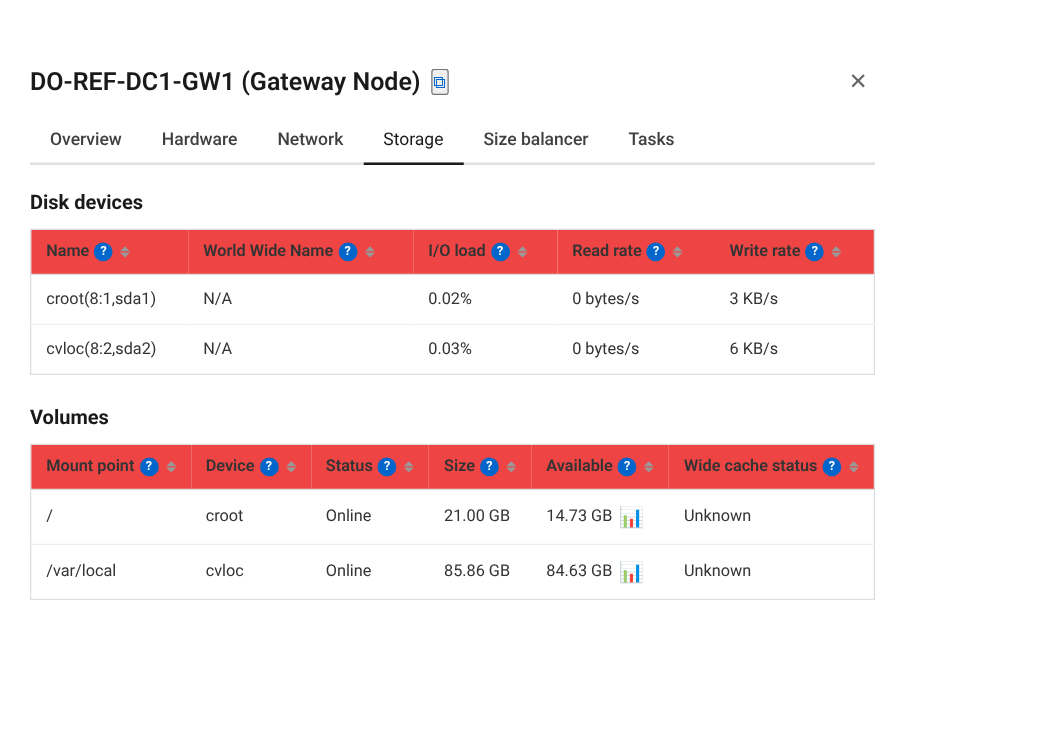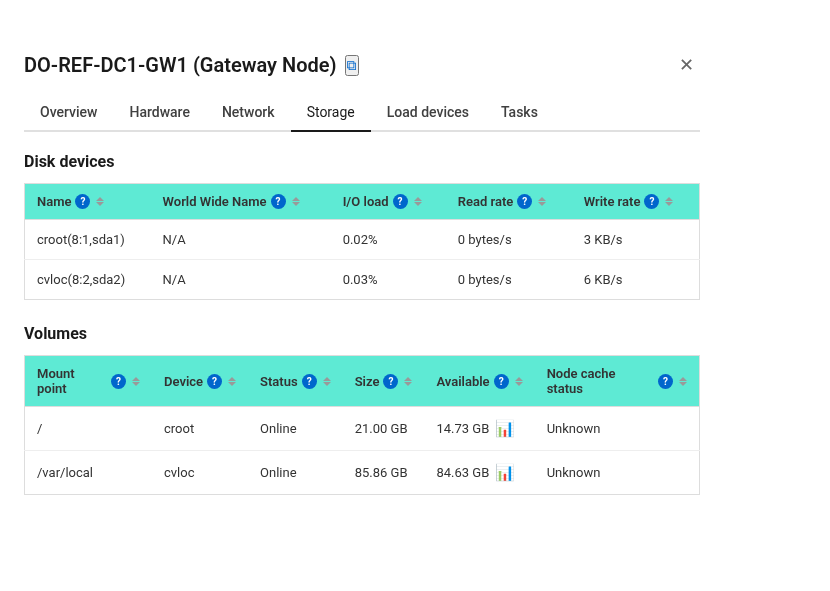--- a/index.html
+++ b/index.html
@@ -71,21 +71,21 @@
       margin-bottom: 12px;
       color: #1a1a1a;
     }
     table {
       width: 100%;
       border-collapse: collapse;
       border: 1px solid #ddd;
       margin-bottom: 24px;
     }
     thead tr {
-      background: #5eead4;
+      background: #ef4444;
       border-bottom: 1px solid #ddd;
     }
     th {
       padding: 10px 12px;
       text-align: left;
       font-weight: 600;
       font-size: 13px;
       color: #333;
       border-right: none;
     }
@@ -162,21 +162,21 @@
       <button class="external-link-icon">⧉</button>
     </div>
     <button class="close-icon">✕</button>
   </div>
 
   <div class="tabs">
     <span class="tab">Overview</span>
     <span class="tab">Hardware</span>
     <span class="tab">Network</span>
     <span class="tab active">Storage</span>
-    <span class="tab">Load devices</span>
+    <span class="tab">Size balancer</span>
     <span class="tab">Tasks</span>
   </div>
 
   <div>
     <div class="section-title">Disk devices</div>
     <table>
       <thead>
         <tr>
           <th>
             <div class="col-header">
@@ -299,21 +299,21 @@
               <span>Available</span>
               <span class="help-icon">?</span>
               <span class="sort-icon">
                   <span class="up"></span>
                   <span class="down"></span>
                 </span>
             </div>
           </th>
           <th>
             <div class="col-header">
-              <span>Node cache status</span>
+              <span>Wide cache status</span>
               <span class="help-icon">?</span>
               <span class="sort-icon">
                   <span class="up"></span>
                   <span class="down"></span>
                 </span>
             </div>
           </th>
         </tr>
       </thead>
       <tbody>

